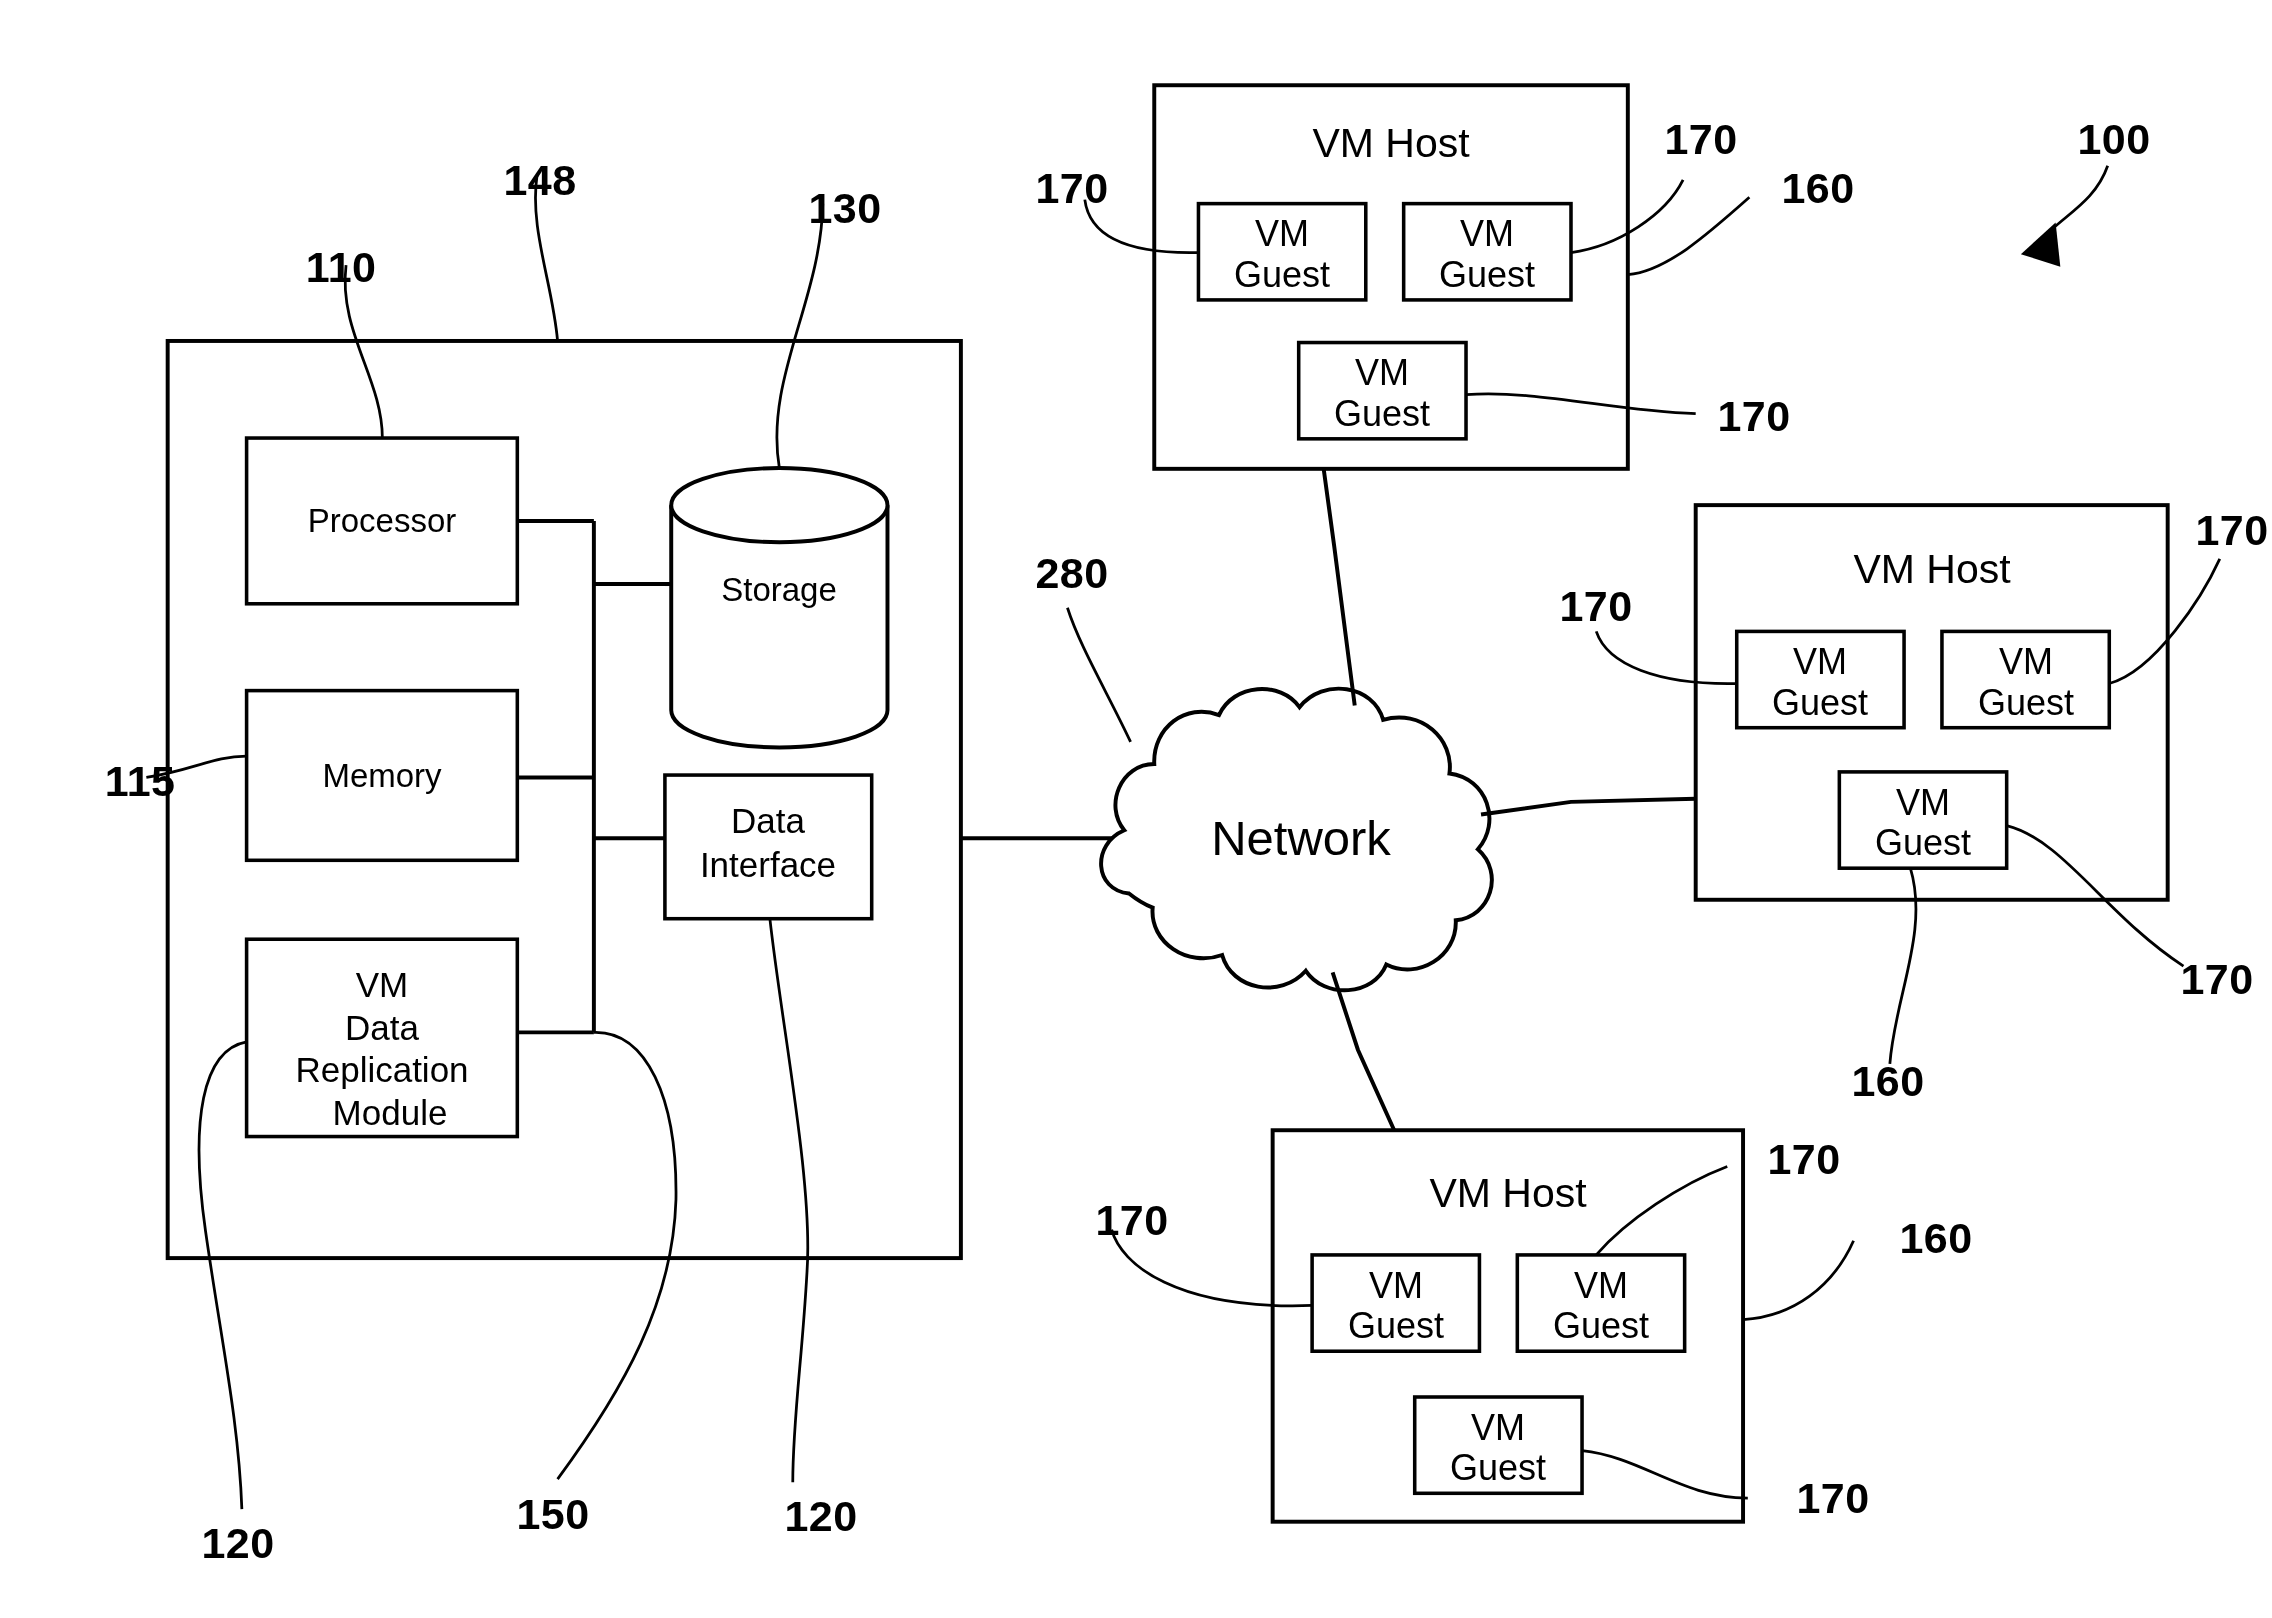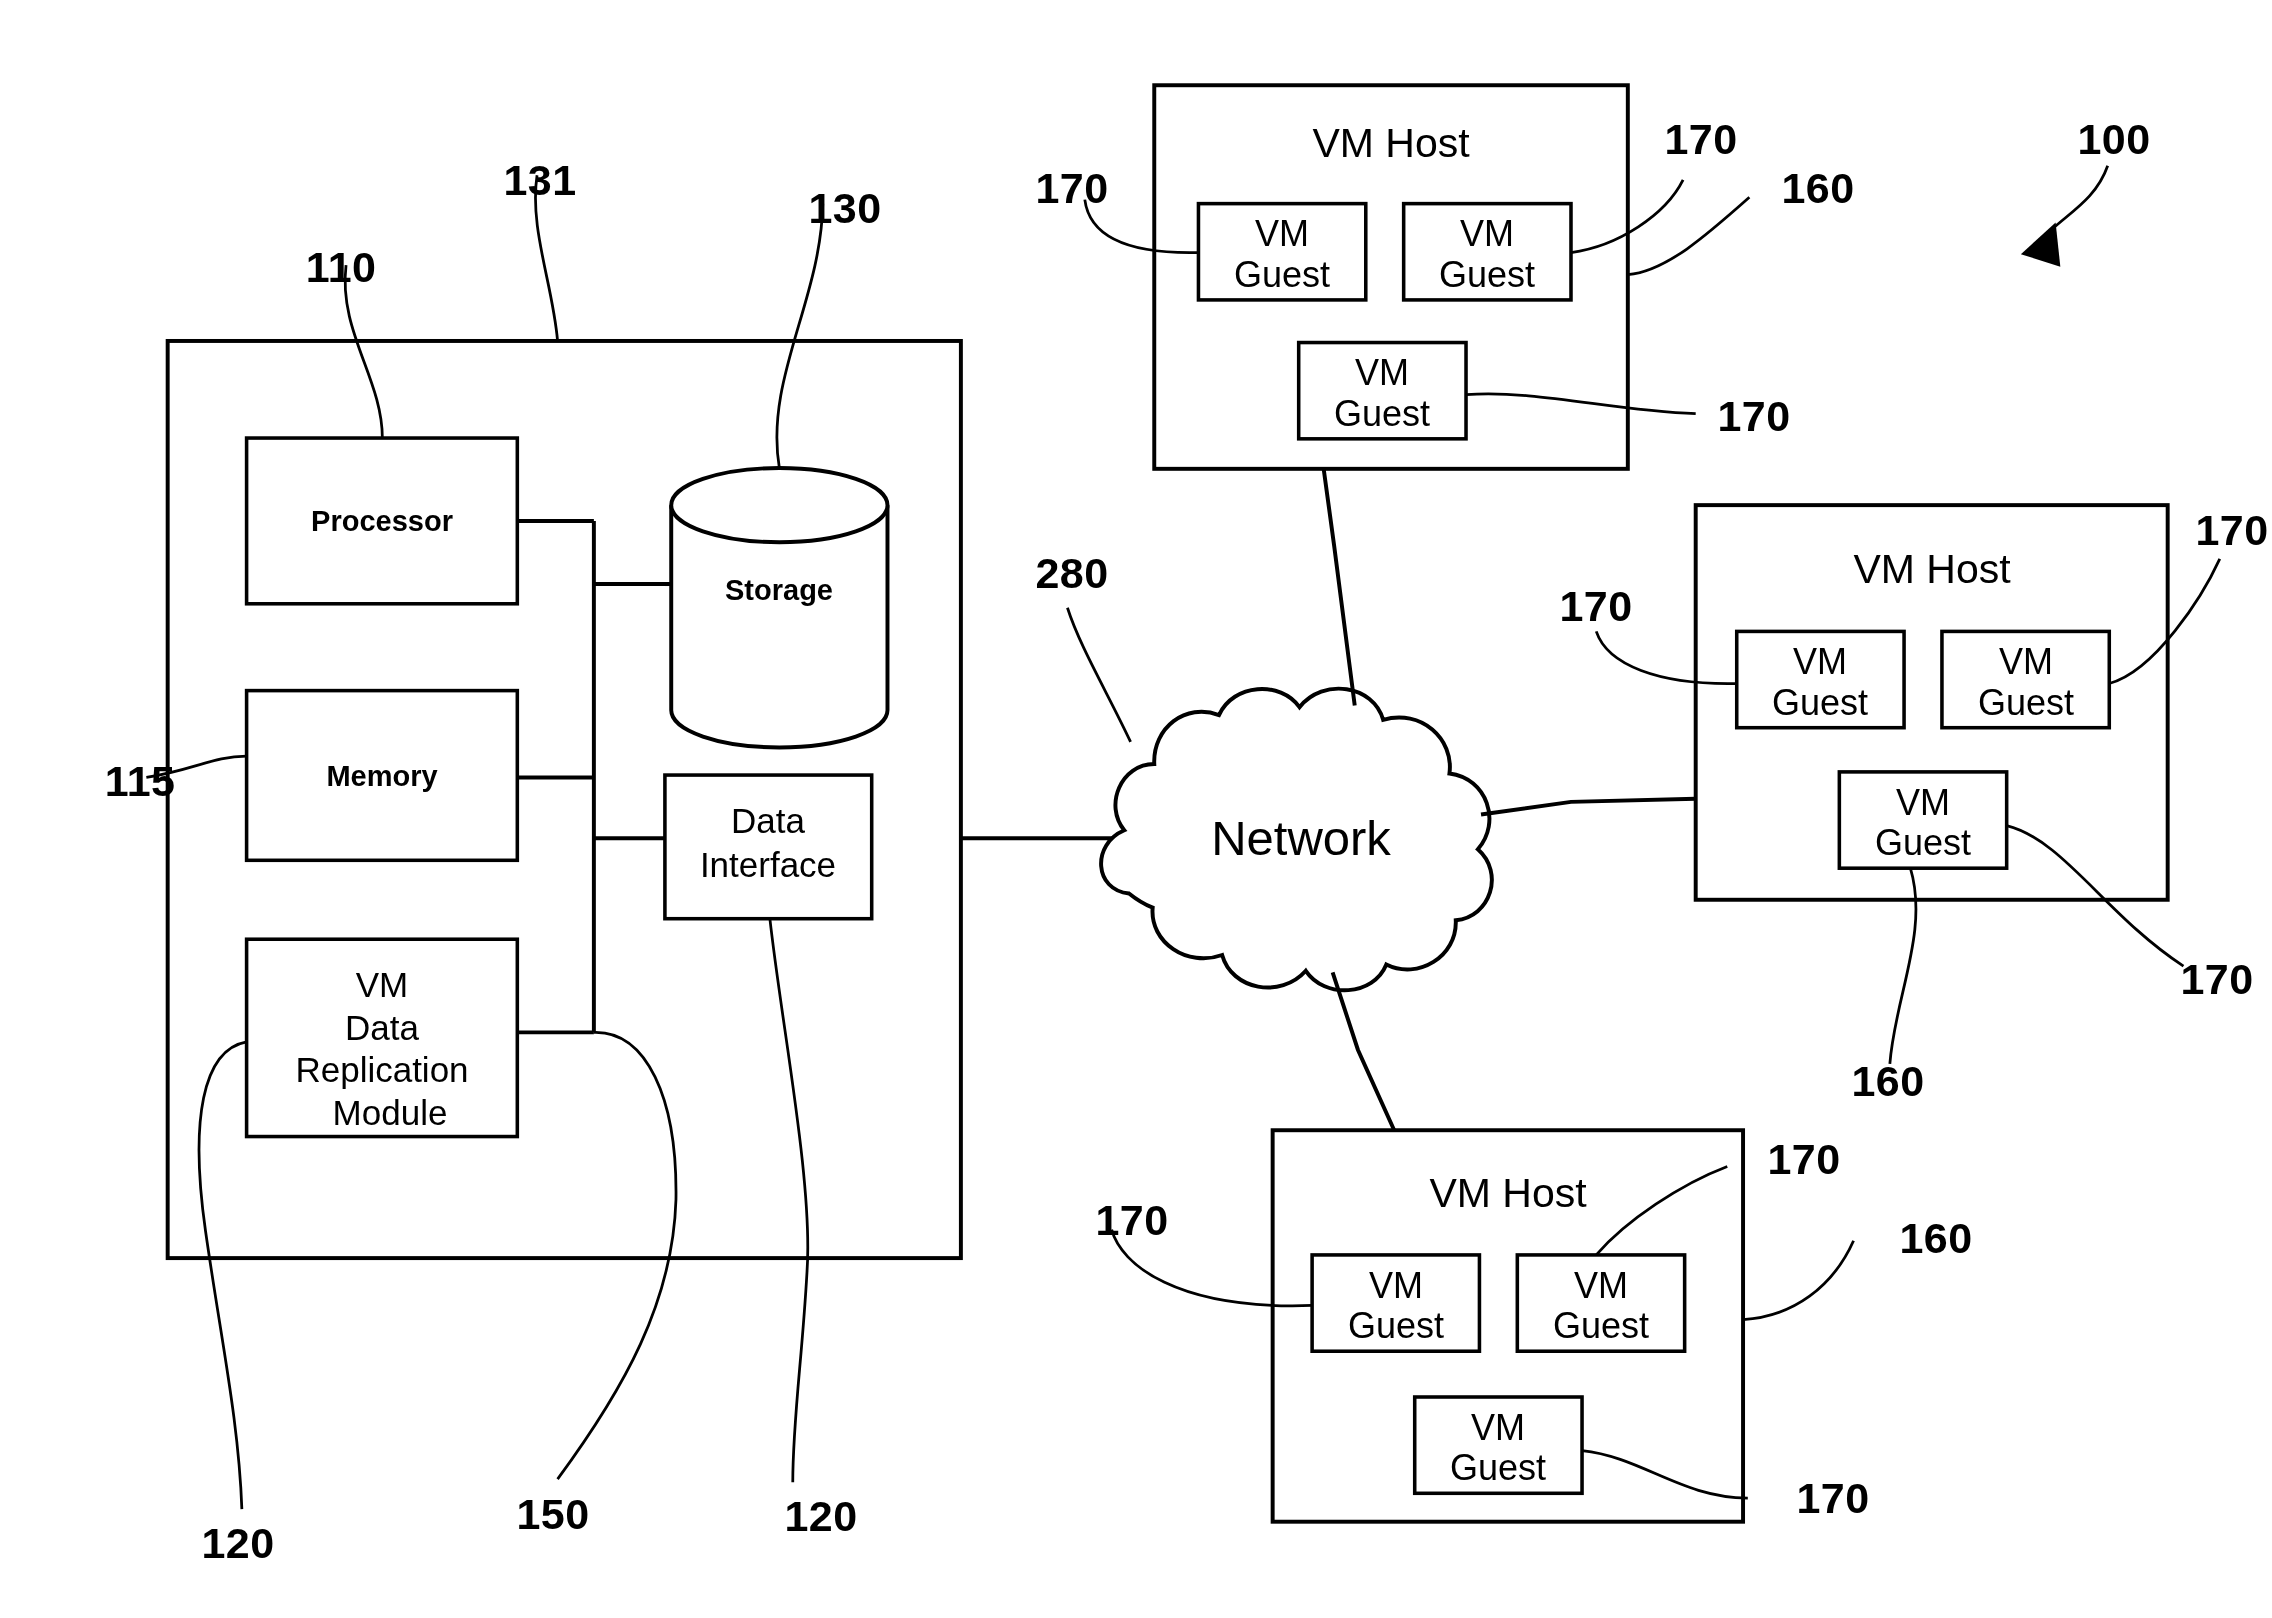--- a/index.html
+++ b/index.html
@@ -72,22 +72,22 @@
     white-space: pre;
     line-height: 1.12;
     user-select: none;
   }
   .ref-num {
     font-size: 43px;
     font-weight: 700;
     letter-spacing: 0.4px;
   }
   .box-text {
-    font-size: 29px;
-    font-weight: 700;
+    font-size: 33px;
+    font-weight: 400;
     text-align: right;
   }
   .box-text-sm {
     font-size: 35px;
     font-weight: 400;
     text-align: left;
   }
   .host-title {
     font-size: 41px;
     font-weight: 400;
@@ -258,21 +258,21 @@
 
   <div class="lbl guest-text ctr" style="left:1396px; top:1286px;">VM</div>
   <div class="lbl guest-text ctr" style="left:1396px; top:1326px;">Guest</div>
 
   <div class="lbl guest-text ctr" style="left:1601px; top:1286px;">VM</div>
   <div class="lbl guest-text ctr" style="left:1601px; top:1326px;">Guest</div>
 
   <div class="lbl guest-text ctr" style="left:1498px; top:1428px;">VM</div>
   <div class="lbl guest-text ctr" style="left:1498px; top:1468px;">Guest</div>
 
-  <div class="lbl ref-num ctr" style="left:540px; top:180px;">131</div>
+  <div class="lbl ref-num ctr" style="left:540px; top:180px;">148</div>
 
   <div class="lbl ref-num ctr" style="left:341px; top:267px;">110</div>
 
   <div class="lbl ref-num ctr" style="left:845px; top:208px;">130</div>
 
   <div class="lbl ref-num ctr" style="left:111px; top:781px;margin-left:29px;">115</div>
 
   <div class="lbl ref-num ctr" style="left:238px; top:1543px;">120</div>
 
   <div class="lbl ref-num ctr" style="left:553px; top:1514px;">150</div>

